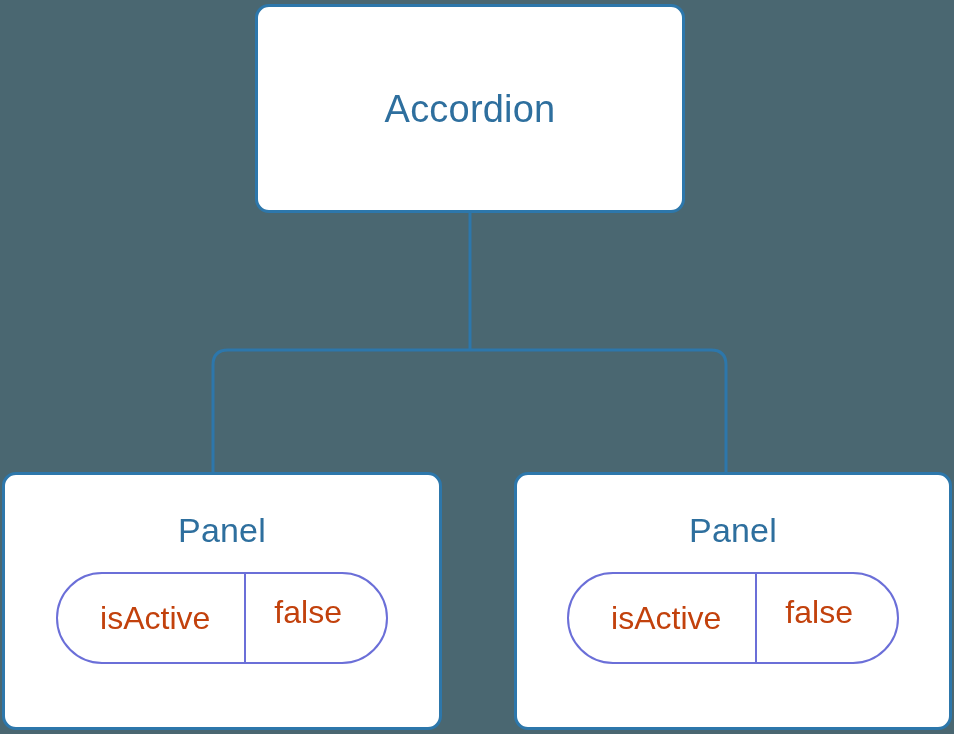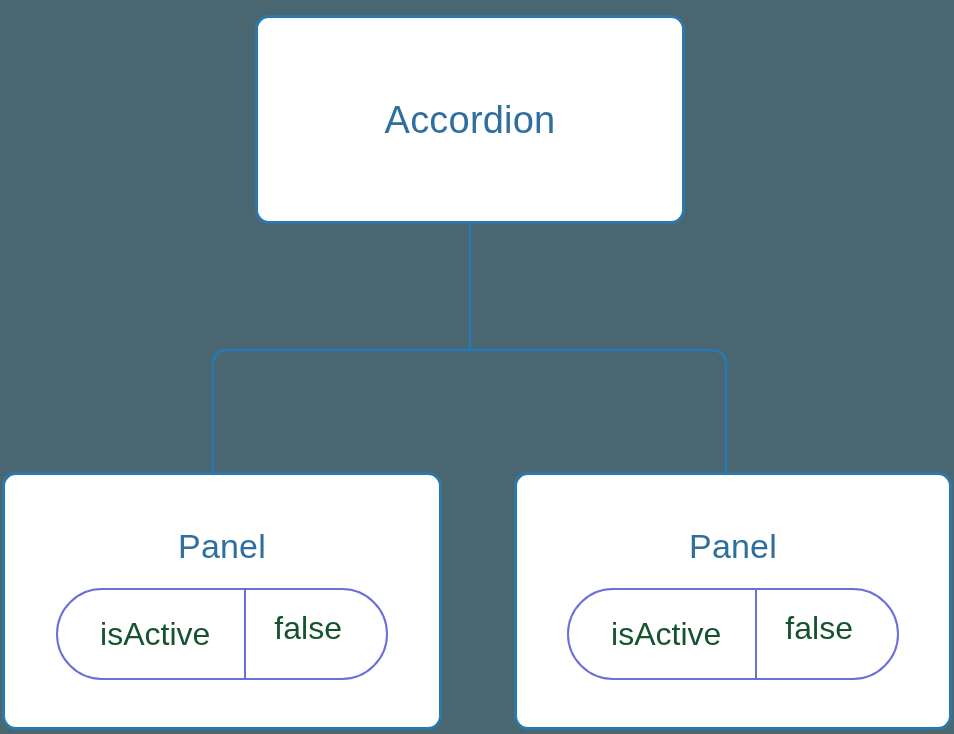--- a/index.html
+++ b/index.html
@@ -39,21 +39,21 @@
     border: 3px solid #2d77ab;
     border-radius: 14px;
     box-sizing: border-box;
     display: flex;
     flex-direction: column;
     align-items: center;
   }
 
   .node-root {
     left: 255px;
-    top: 15px;
+    top: 4px;
     width: 430px;
     height: 209px;
     justify-content: center;
   }
 
   .node-leaf-left {
     left: 2px;
     top: 472px;
     width: 440px;
     height: 258px;
@@ -75,42 +75,41 @@
     font-size: 38px;
     line-height: 1;
     font-weight: 400;
     letter-spacing: 0.2px;
     white-space: nowrap;
   }
 
   .node-leaf-left .node-title,
   .node-leaf-right .node-title {
     font-size: 34px;
-    margin-top: 16px;
   }
 
   
   .prop-pill {
     margin-top: 25px;
     display: flex;
     align-items: stretch;
     border: 2px solid #6b6fd8;
     border-radius: 999px;
     height: 92px;
     box-sizing: border-box;
     background: #ffffff;
     overflow: hidden;
   }
 
   .prop-key,
   .prop-value {
     display: flex;
     align-items: center;
     justify-content: center;
-    color: #14532d;
+    color: #c2410c;
     font-size: 32px;
     line-height: 1;
     white-space: nowrap;
     box-sizing: border-box;
   }
 
   .prop-key {
     padding: 0 34px 0 42px;
   }
 

